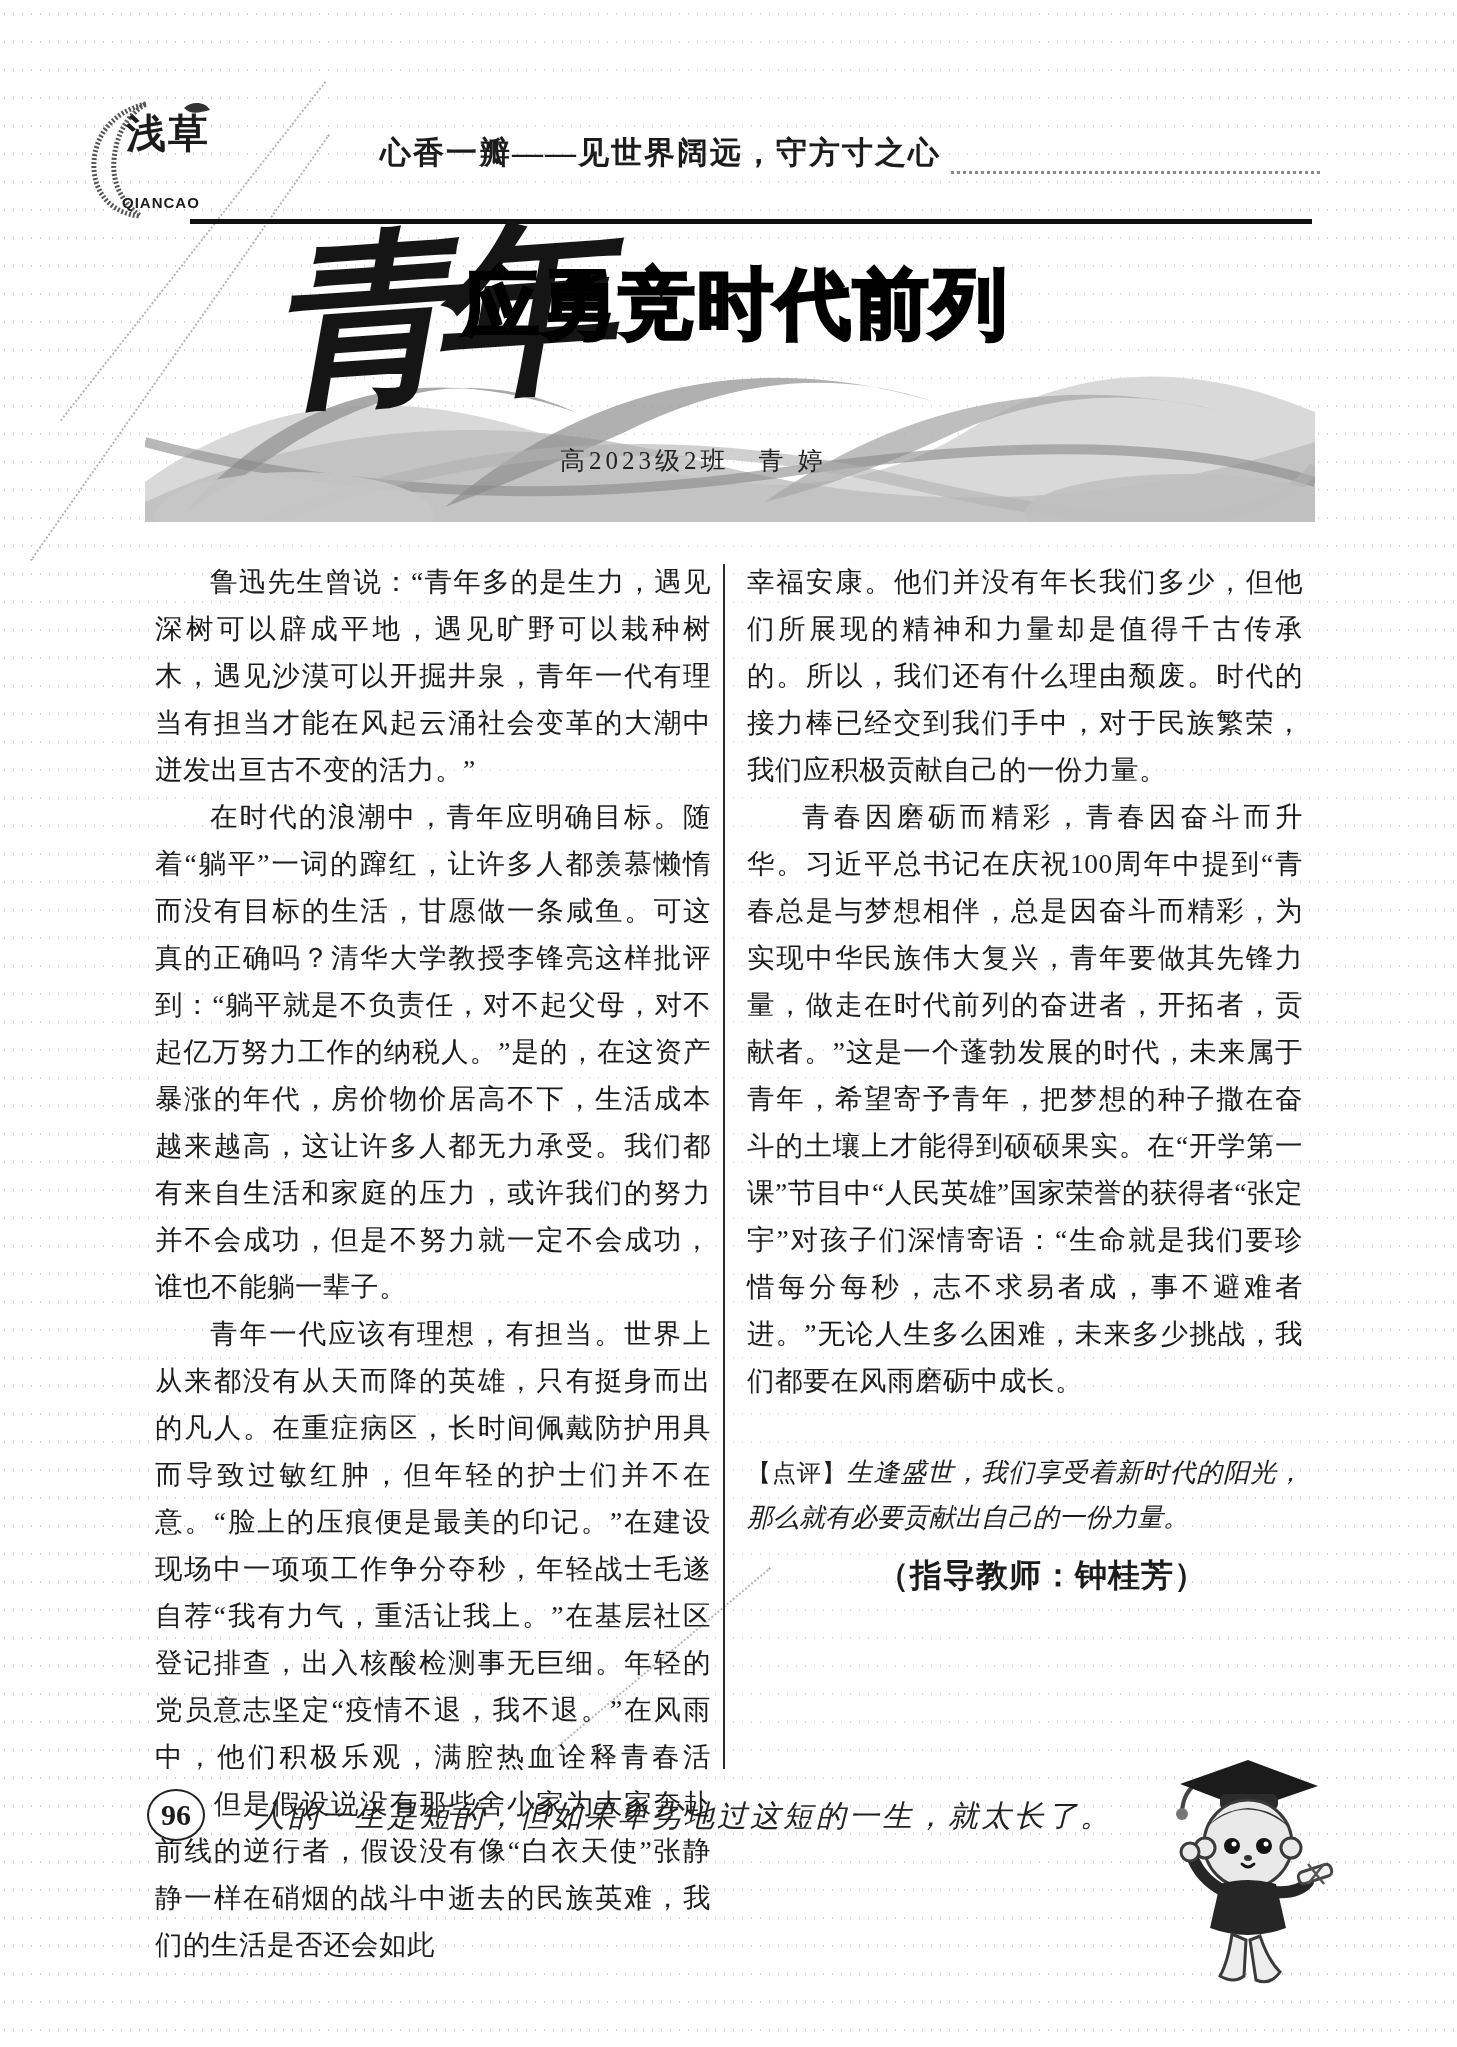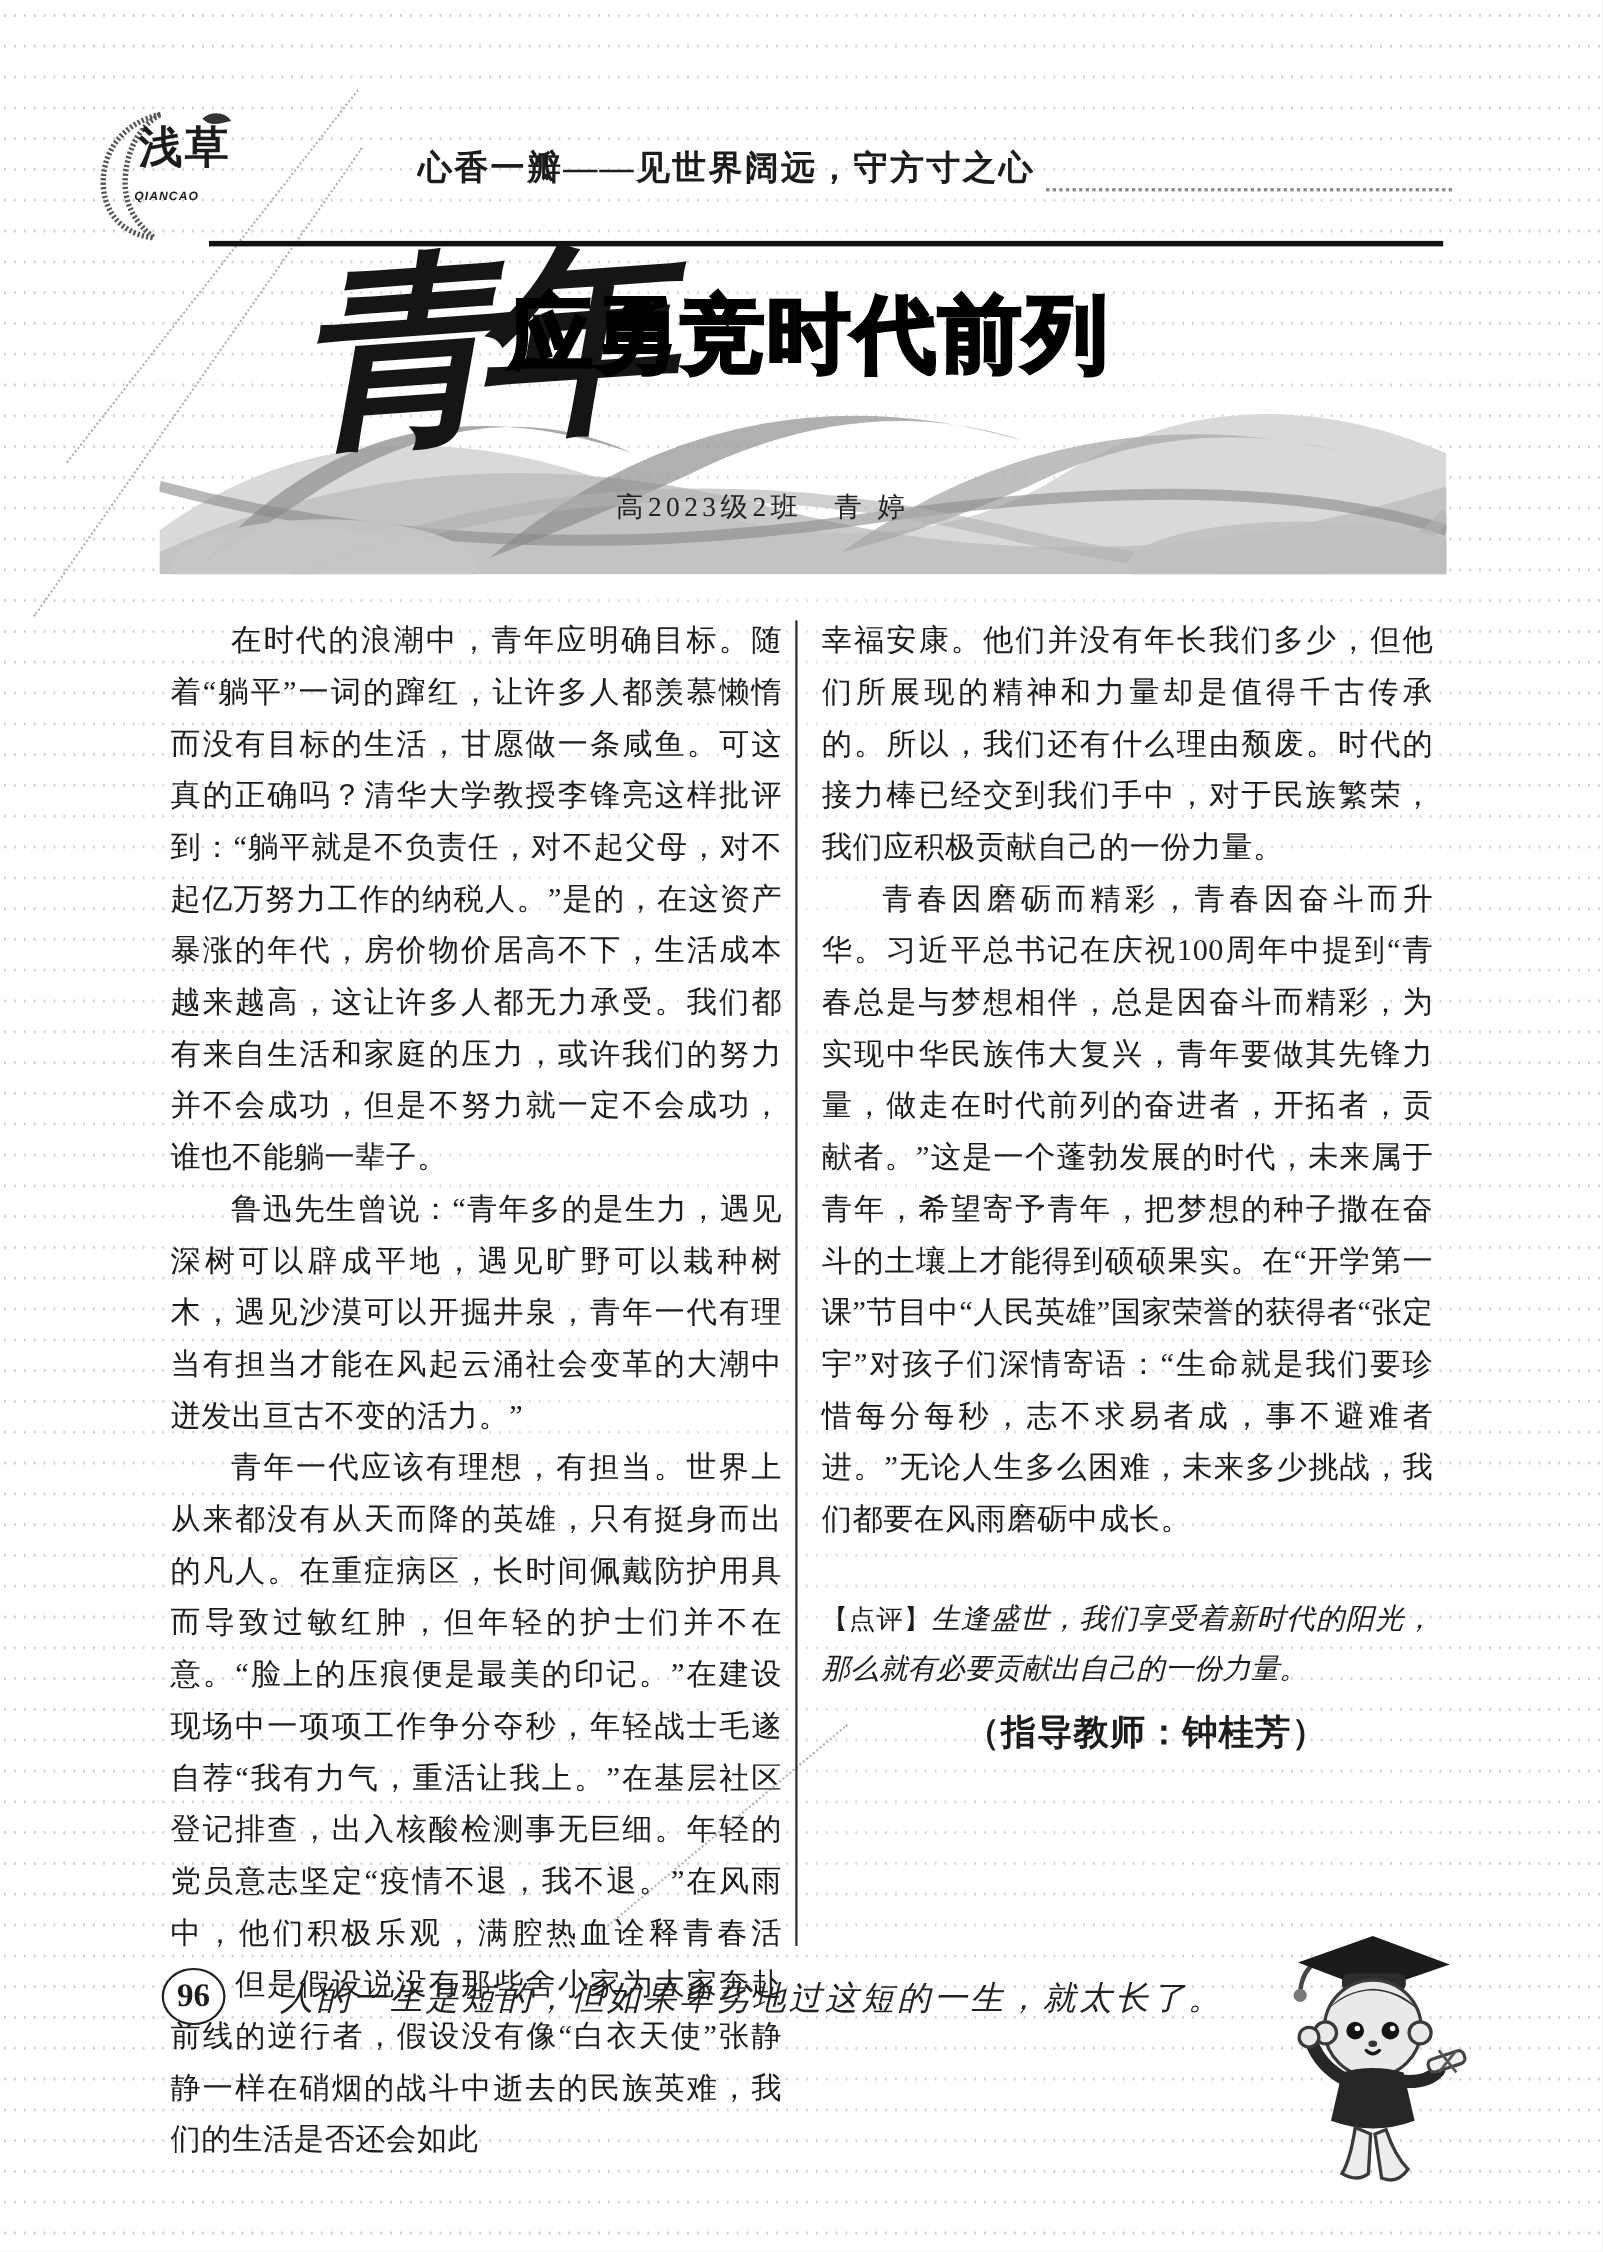--- a/index.html
+++ b/index.html
@@ -31,22 +31,22 @@
   .logo {
     position: absolute; left: 88px; top: 98px; width: 132px; height: 122px;
   }
   .logo svg { width: 100%; height: 100%; }
   .logo .cn {
     position: absolute; left: 38px; top: 8px;
     font-size: 40px; font-weight: bold; letter-spacing: 2px;
     font-family: "Liberation Serif", serif;
   }
   .logo .en {
-    position: absolute; left: 34px; top: 75px;
-    font-size: 11px; font-style: italic; font-weight: bold; letter-spacing: 1px;
+    position: absolute; left: 34px; top: 96px;
+    font-size: 15px; font-weight: bold; letter-spacing: 1px;
     font-family: "Liberation Sans", sans-serif;
   }
   .tagline-row {
     position: absolute; left: 380px; top: 132px; width: 940px;
     display: flex; align-items: flex-end;
   }
   .tagline {
     font-size: 31px; font-weight: bold; white-space: nowrap;
     letter-spacing: 2px;
   }
@@ -154,22 +154,22 @@
       <ellipse cx="150" cy="225" rx="140" ry="45" fill="#c7c7c7" opacity="0.9"></ellipse>
       <ellipse cx="1040" cy="222" rx="160" ry="40" fill="#c0c0c0" opacity="0.9"></ellipse>
     </svg>
     <div class="title-callig">青年</div>
     <div class="title-main">应勇竞时代前列</div>
     <div class="byline">高2023级2班　青 婷</div>
   </div>
 
   <div class="columns">
     <div class="col col-left">
+        <p class="para">鲁迅先生曾说：“青年多的是生力，遇见深树可以辟成平地，遇见旷野可以栽种树木，遇见沙漠可以开掘井泉，青年一代有理当有担当才能在风起云涌社会变革的大潮中迸发出亘古不变的活力。”</p>
         <p class="para">在时代的浪潮中，青年应明确目标。随着“躺平”一词的蹿红，让许多人都羡慕懒惰而没有目标的生活，甘愿做一条咸鱼。可这真的正确吗？清华大学教授李锋亮这样批评到：“躺平就是不负责任，对不起父母，对不起亿万努力工作的纳税人。”是的，在这资产暴涨的年代，房价物价居高不下，生活成本越来越高，这让许多人都无力承受。我们都有来自生活和家庭的压力，或许我们的努力并不会成功，但是不努力就一定不会成功，谁也不能躺一辈子。</p>
-        <p class="para">鲁迅先生曾说：“青年多的是生力，遇见深树可以辟成平地，遇见旷野可以栽种树木，遇见沙漠可以开掘井泉，青年一代有理当有担当才能在风起云涌社会变革的大潮中迸发出亘古不变的活力。”</p>
         <p class="para">青年一代应该有理想，有担当。世界上从来都没有从天而降的英雄，只有挺身而出的凡人。在重症病区，长时间佩戴防护用具而导致过敏红肿，但年轻的护士们并不在意。“脸上的压痕便是最美的印记。”在建设现场中一项项工作争分夺秒，年轻战士毛遂自荐“我有力气，重活让我上。”在基层社区登记排查，出入核酸检测事无巨细。年轻的党员意志坚定“疫情不退，我不退。”在风雨中，他们积极乐观，满腔热血诠释青春活力。但是假设说没有那些舍小家为大家奔赴前线的逆行者，假设没有像“白衣天使”张静静一样在硝烟的战斗中逝去的民族英难，我们的生活是否还会如此</p>
       </div>
     <div class="col-divider"></div>
     <div class="col col-right">
       <div>
           <p class="para">幸福安康。他们并没有年长我们多少，但他们所展现的精神和力量却是值得千古传承的。所以，我们还有什么理由颓废。时代的接力棒已经交到我们手中，对于民族繁荣，我们应积极贡献自己的一份力量。</p>
           <p class="para">青春因磨砺而精彩，青春因奋斗而升华。习近平总书记在庆祝100周年中提到“青春总是与梦想相伴，总是因奋斗而精彩，为实现中华民族伟大复兴，青年要做其先锋力量，做走在时代前列的奋进者，开拓者，贡献者。”这是一个蓬勃发展的时代，未来属于青年，希望寄予青年，把梦想的种子撒在奋斗的土壤上才能得到硕硕果实。在“开学第一课”节目中“人民英雄”国家荣誉的获得者“张定宇”对孩子们深情寄语：“生命就是我们要珍惜每分每秒，志不求易者成，事不避难者进。”无论人生多么困难，未来多少挑战，我们都要在风雨磨砺中成长。</p>
         </div>
       <p class="comment">
         <span class="label">【点评】</span><span class="ctext">生逢盛世，我们享受着新时代的阳光，那么就有必要贡献出自己的一份力量。</span>

